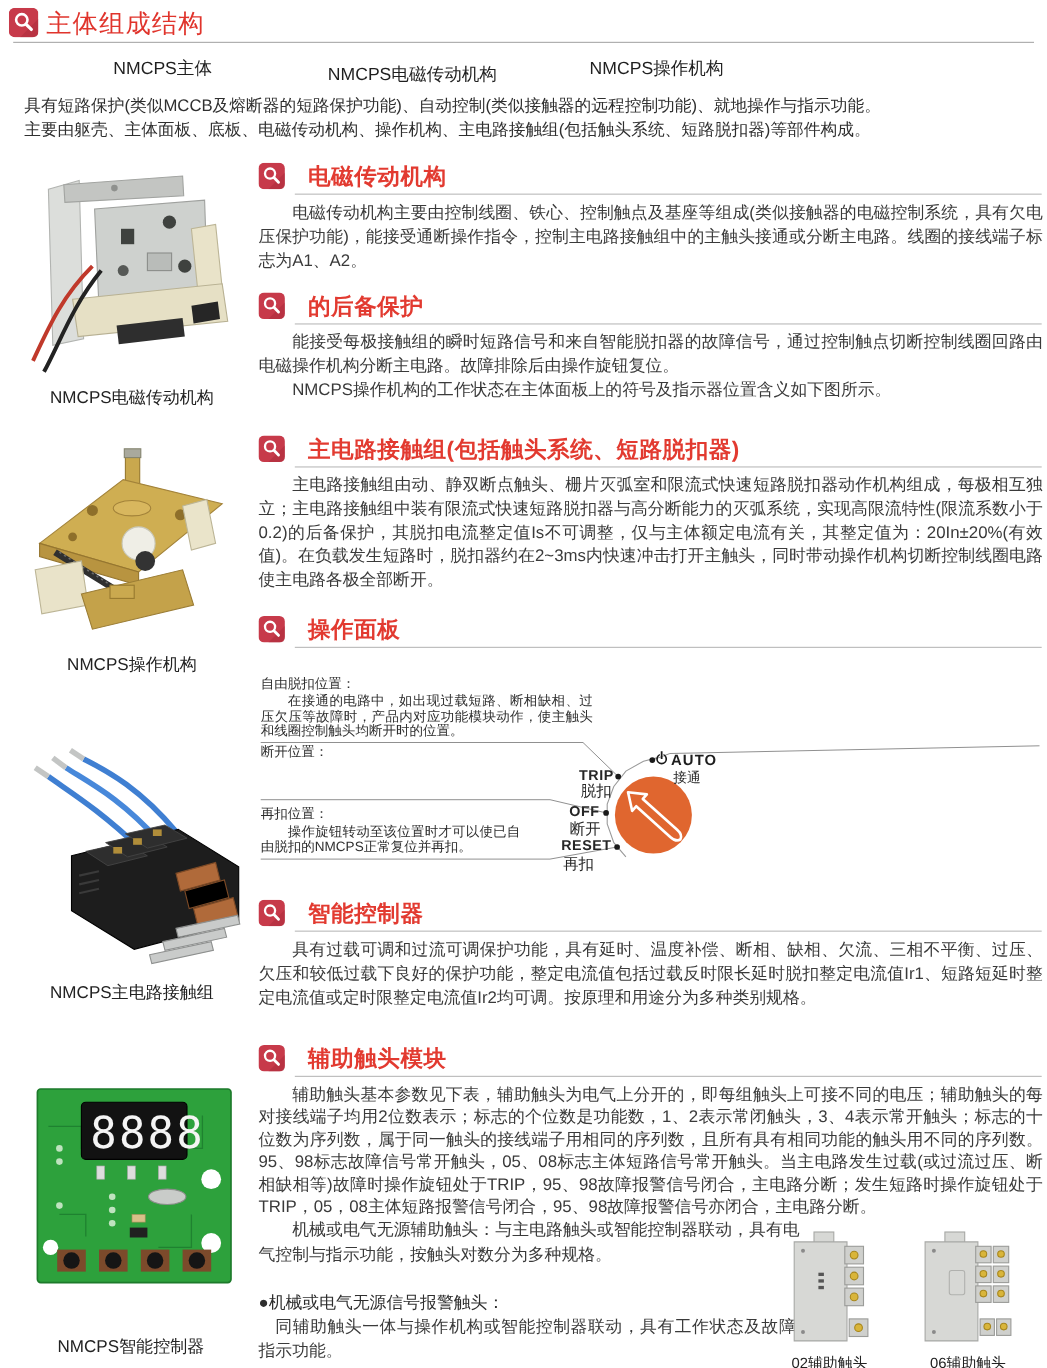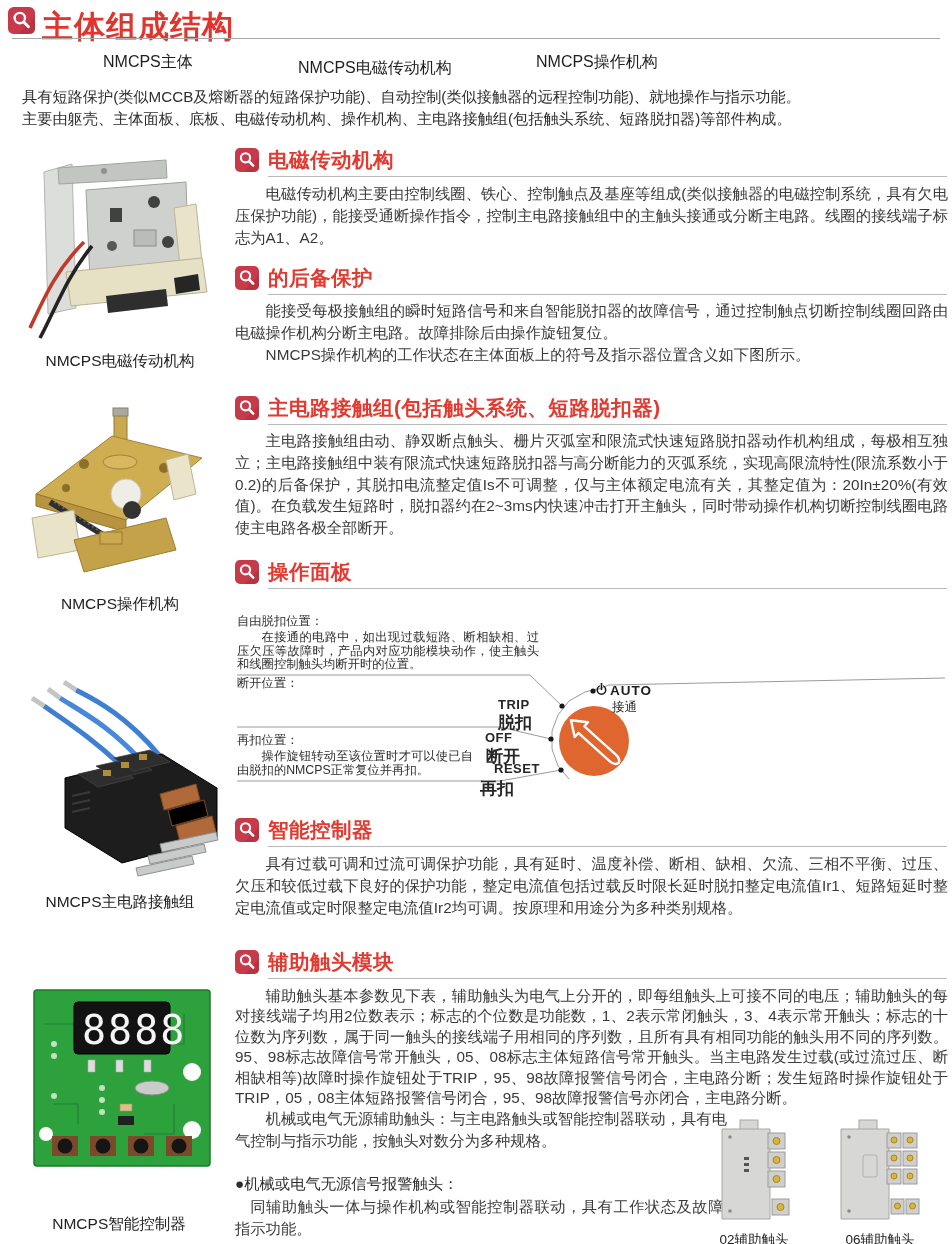--- a/index.html
+++ b/index.html
@@ -1,35 +1,35 @@
 <!DOCTYPE html>
 <html><head>
 <meta charset="utf-8">
 <style>
   html,body{margin:0;padding:0;background:#fff;}
   .page{position:relative;width:952px;height:1244px;background:#ffffff;overflow:hidden;
         font-family:"Liberation Sans","DejaVu Sans",sans-serif;color:#383838;}
   .abs{position:absolute;}
   .hairline{position:absolute;height:1px;background:#a8a8a8;}
-  .page-title{position:absolute;left:42px;top:6px;font-size:31px;font-weight:bold;
+  .page-title{position:absolute;left:42px;top:6px;font-size:23px;font-weight:normal;
               color:#e0342c;letter-spacing:1px;white-space:nowrap;}
   .sec-head{position:absolute;display:flex;align-items:center;gap:9px;}
-  .sec-title{color:#e23a30;font-size:20.5px;font-weight:bold;letter-spacing:0.5px;white-space:nowrap;}
+  .sec-title{color:#e23a30;font-size:20.5px;font-weight:bold;letter-spacing:0.5px;white-space:nowrap;margin-left:12px;}
   .top-label{position:absolute;font-size:16px;color:#1f1f1f;white-space:nowrap;}
   .intro{position:absolute;left:22px;top:86px;width:916px;font-size:15.2px;line-height:21.5px;color:#2f2f2f;}
   .para-wrap{position:absolute;width:713px;}
   .para-wrap p{margin:0;font-size:15.3px;line-height:21.8px;text-align:justify;text-indent:2em;color:#3a3a3a;}
   .para-tight p{line-height:20.4px;}
   .photo-cap{position:absolute;text-align:center;font-size:15.5px;color:#222;white-space:nowrap;}
   .ann{position:absolute;font-size:12.3px;line-height:13.8px;color:#2e2e2e;}
   .ann .ann-title{margin:0 0 1px 0;font-family:Liberation Mono, monospace;}
   .ann .ann-body{margin:0;text-indent:2em;text-align:justify;}
   .knob-label-en{position:absolute;font-size:13px;font-weight:bold;color:#262626;
-                 letter-spacing:0.5px;white-space:nowrap;}
-  .knob-label-cn{position:absolute;font-size:17px;color:#262626;text-align:left;white-space:nowrap;font-weight:bold;}
+                 letter-spacing:0.5px;text-align:right;white-space:nowrap;}
+  .knob-label-cn{position:absolute;font-size:14px;color:#262626;text-align:right;white-space:nowrap;}
   .auto-label-en{position:absolute;font-size:13.5px;font-weight:bold;color:#1d1d1d;letter-spacing:1px;text-align:right;}
   .auto-label-cn{position:absolute;font-size:12.5px;color:#262626;}
   .bullet-line{position:absolute;font-size:15.3px;color:#2e2e2e;white-space:nowrap;}
   .aux-cap{position:absolute;text-align:center;font-size:13.5px;color:#222;white-space:nowrap;}
   svg{display:block;}
 </style>
 </head>
 <body>
 
 <div class="page">

